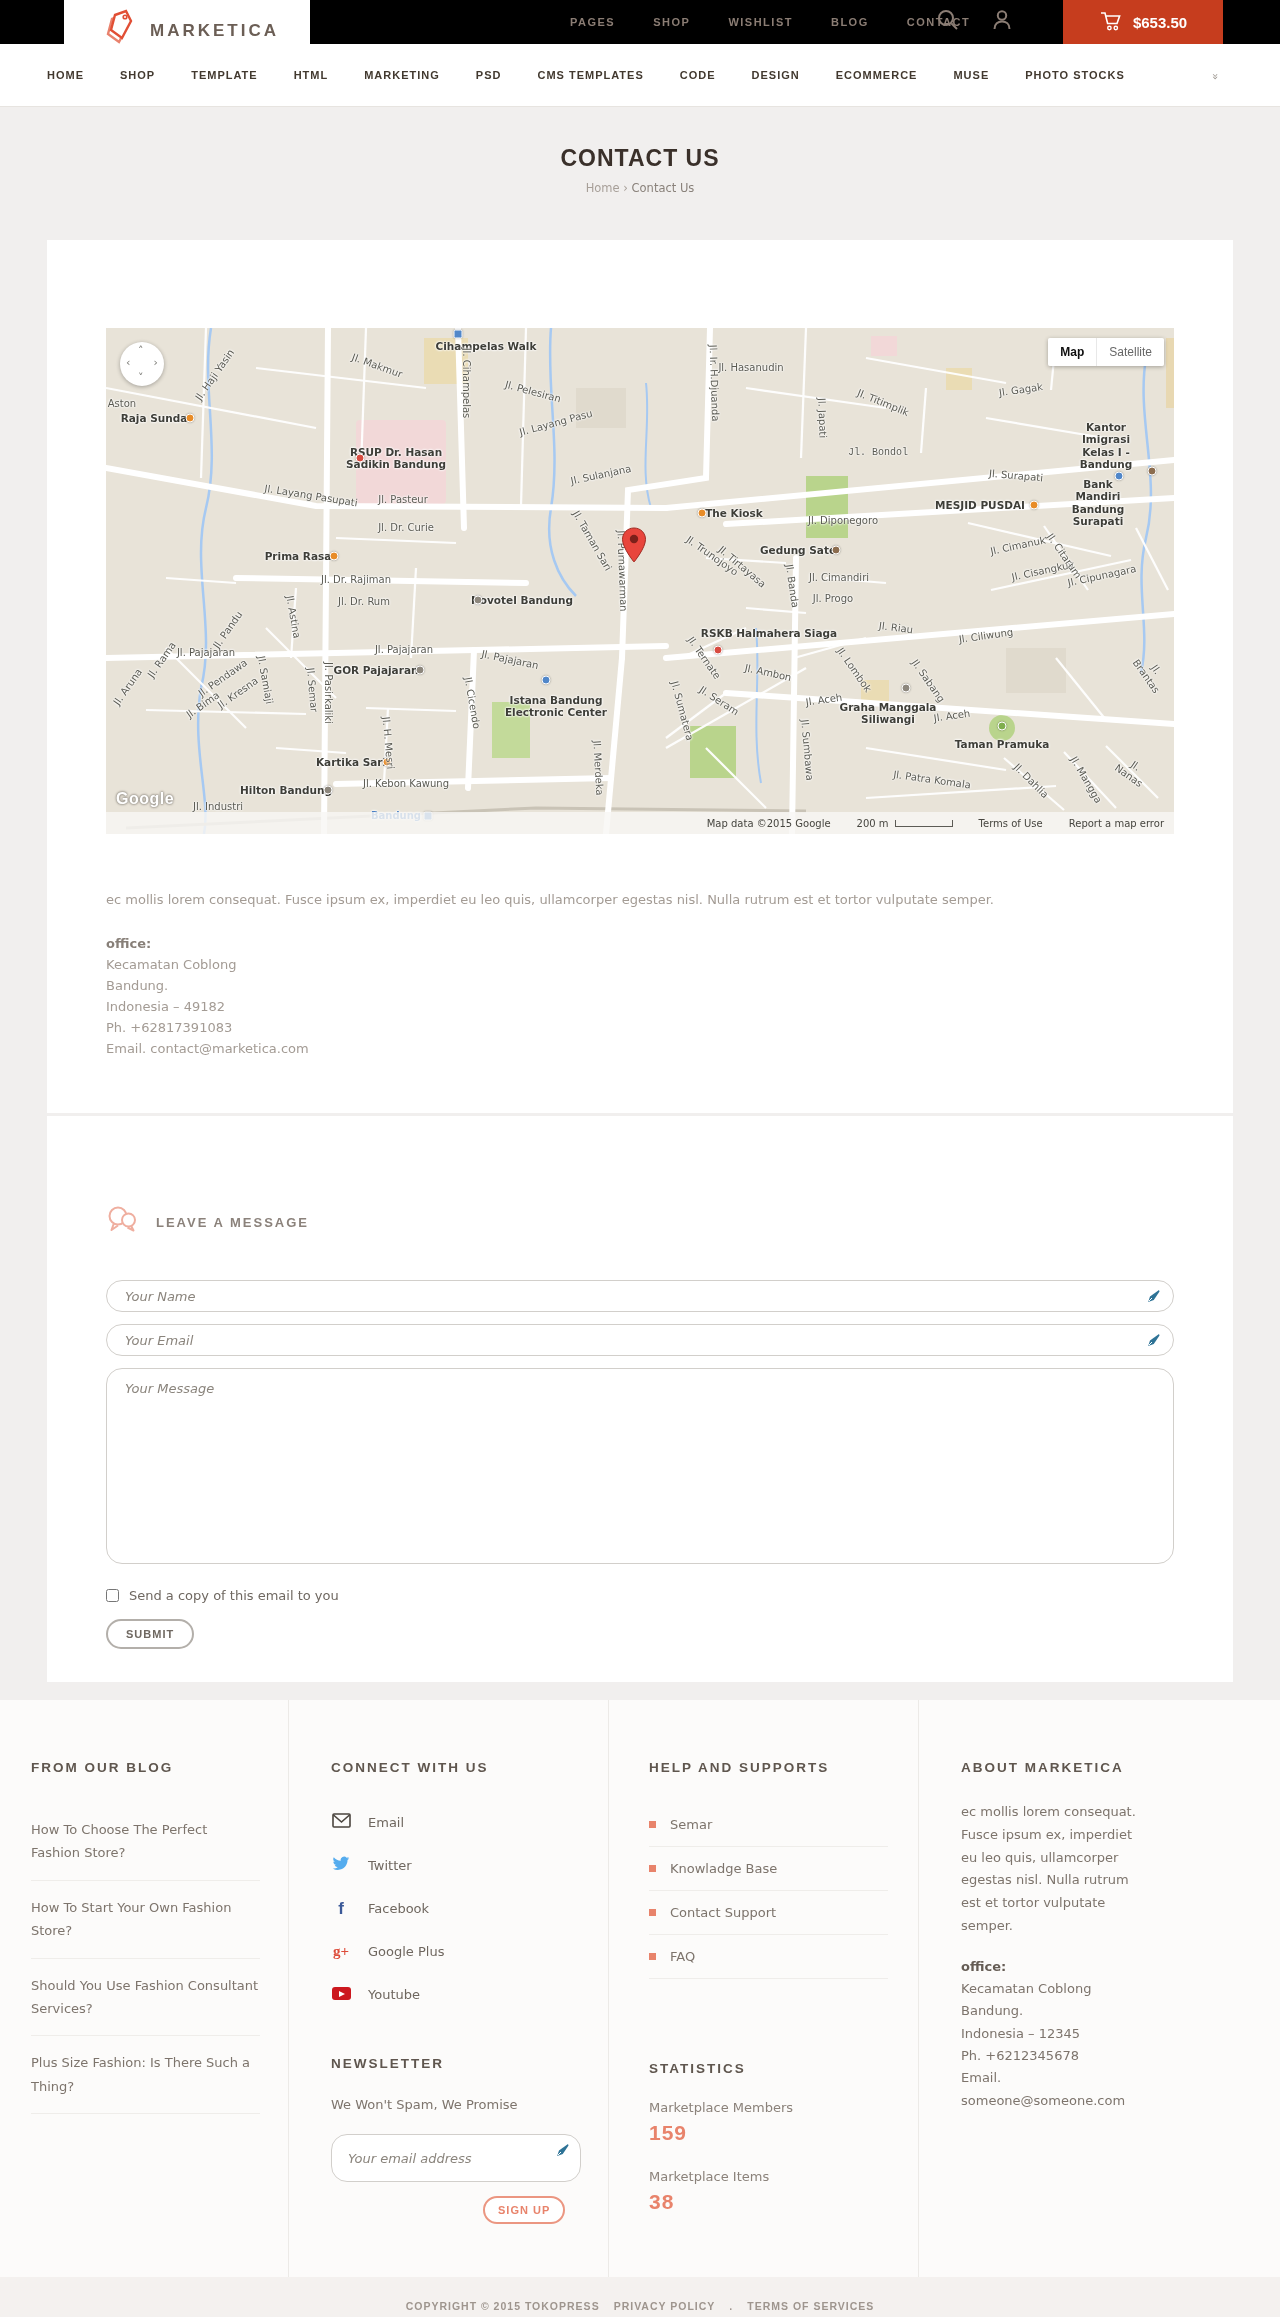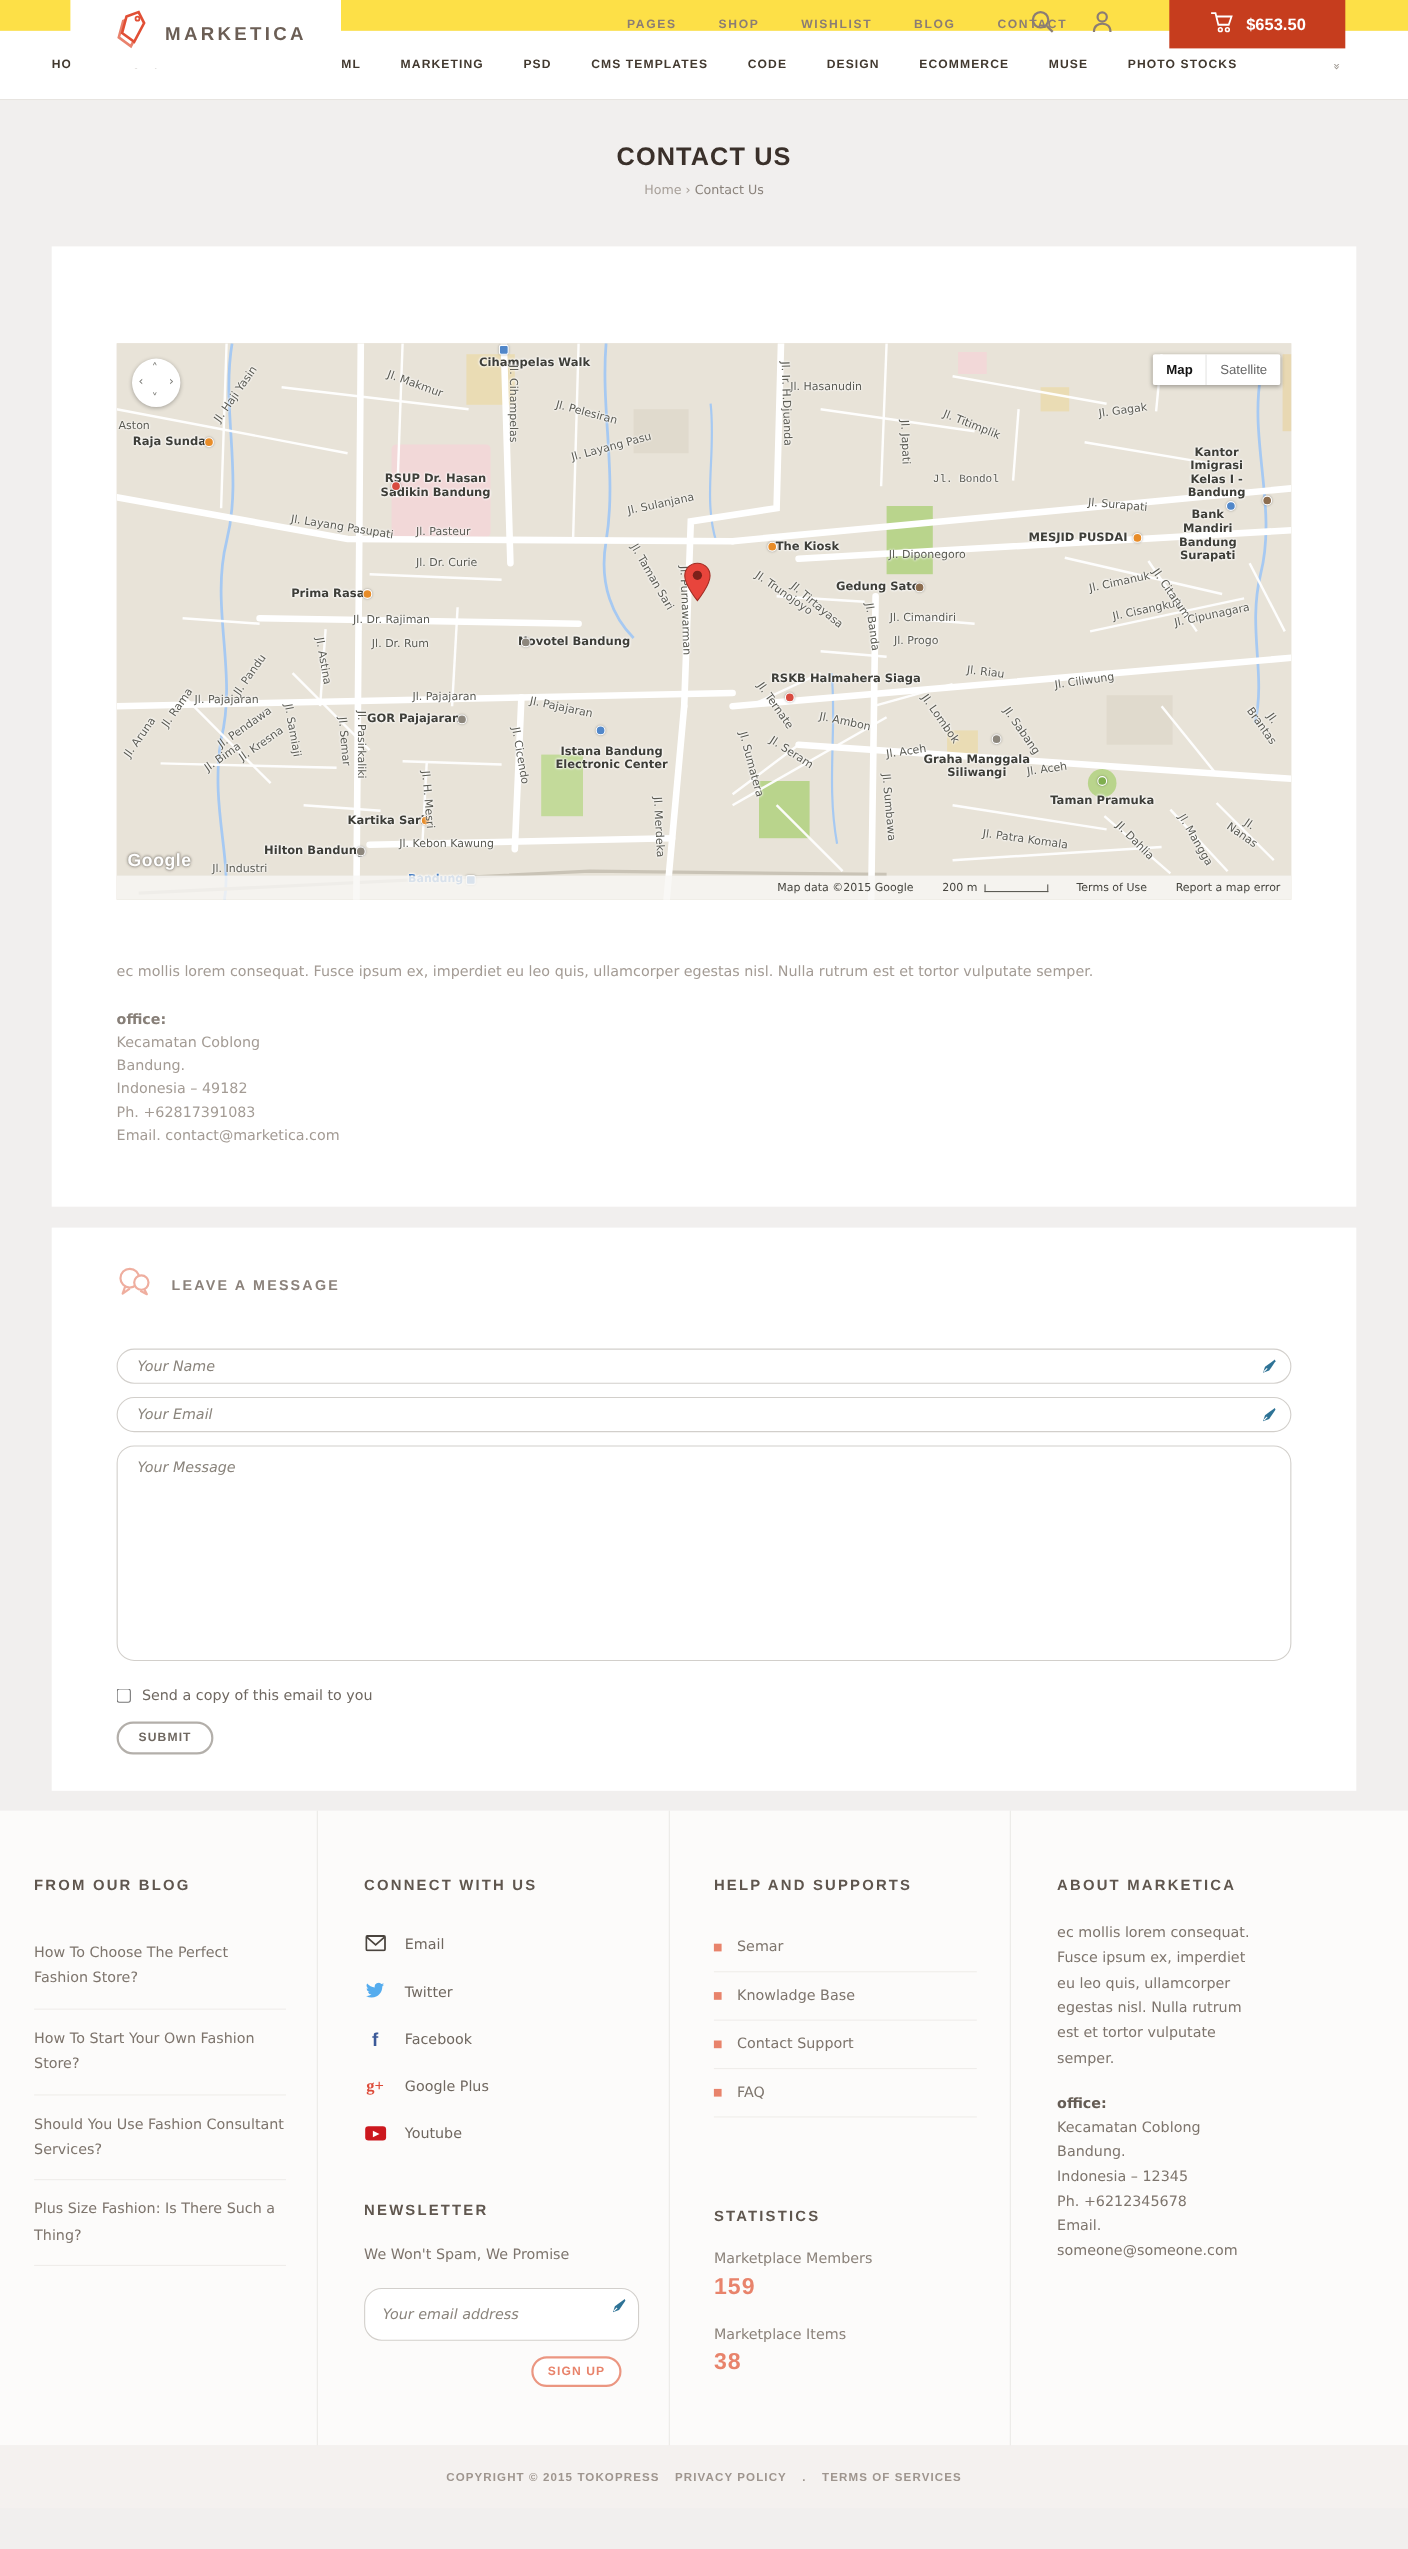--- a/index.html
+++ b/index.html
@@ -1,20 +1,20 @@
 <!DOCTYPE html>
 <html><head>
 <meta charset="utf-8">
 <style>
   * { box-sizing: border-box; margin: 0; padding: 0; }
   html,body { background:#f1efee; }
   body { width:1280px; margin:0 auto; font-family:"DejaVu Sans", sans-serif; color:#6f6861; }
 
   
-  .topbar { position:relative; height:28px; background:#fde047; z-index:10; }
+  .topbar { position:relative; height:44px; background:#000000; z-index:10; }
   .logo-box { position:absolute; left:64px; top:0; width:246px; height:62px; background:#fff;
               display:flex; align-items:center; gap:14px; padding-left:38px; }
   .logo-text { font-family:"Liberation Sans",sans-serif; font-weight:bold; letter-spacing:3px;
                font-size:17px; color:#6b5e55; }
   .topnav { position:absolute; left:570px; top:0; height:44px; display:flex; align-items:center; gap:38px; }
   .topnav a { font-family:"Liberation Sans",sans-serif; font-size:11px; font-weight:bold;
               letter-spacing:1.5px; color:#8b7d74; text-decoration:none; }
   .top-icons { position:absolute; left:936px; top:0; height:44px; display:flex; align-items:center; gap:30px; }
   .cart-btn { position:absolute; left:1063px; top:0; width:160px; height:44px; background:#c63d1e;
               display:flex; align-items:center; justify-content:center; gap:10px; color:#fff;
@@ -31,21 +31,21 @@
   
   .hero { height:133px; text-align:center; padding-top:38px; }
   .hero h1 { font-family:"Liberation Sans",sans-serif; font-size:23px; letter-spacing:1px; color:#3a302a; }
   .breadcrumb { margin-top:9px; font-size:11.5px; color:#a79f98; }
   .breadcrumb a { color:#a79f98; text-decoration:none; }
   .breadcrumb .cur { color:#8a827b; }
 
   
   .card { background:#fff; margin:0 47px; }
   .card1 { padding:88px 59px 54px; }
-  .card2 { margin-top:19px; padding:34px 59px 33px; }
+  .card2 { margin-top:3px; padding:88px 59px 33px; }
 
   
   .map { position:relative; width:1068px; height:506px; background:#e8e3d8; overflow:hidden; cursor:grab; }
   .map svg.base { position:absolute; left:0; top:0; }
   .mlabel { position:absolute; transform:translate(-50%,-50%); font-size:10px; color:#5a5a52;
             text-shadow:0 0 2px #fff,0 0 2px #fff,0 0 3px #fff; white-space:pre-line; text-align:center;
             line-height:1.18; pointer-events:none; }
   .mlabel.poi { font-weight:bold; font-size:10.5px; color:#3e3e38; }
   .mlabel.station { color:#4a80c4; font-weight:bold; }
   .pdot { width:9px; height:9px; border-radius:50%; border:1.5px solid #fff; box-shadow:0 0 2px rgba(0,0,0,.35); }

